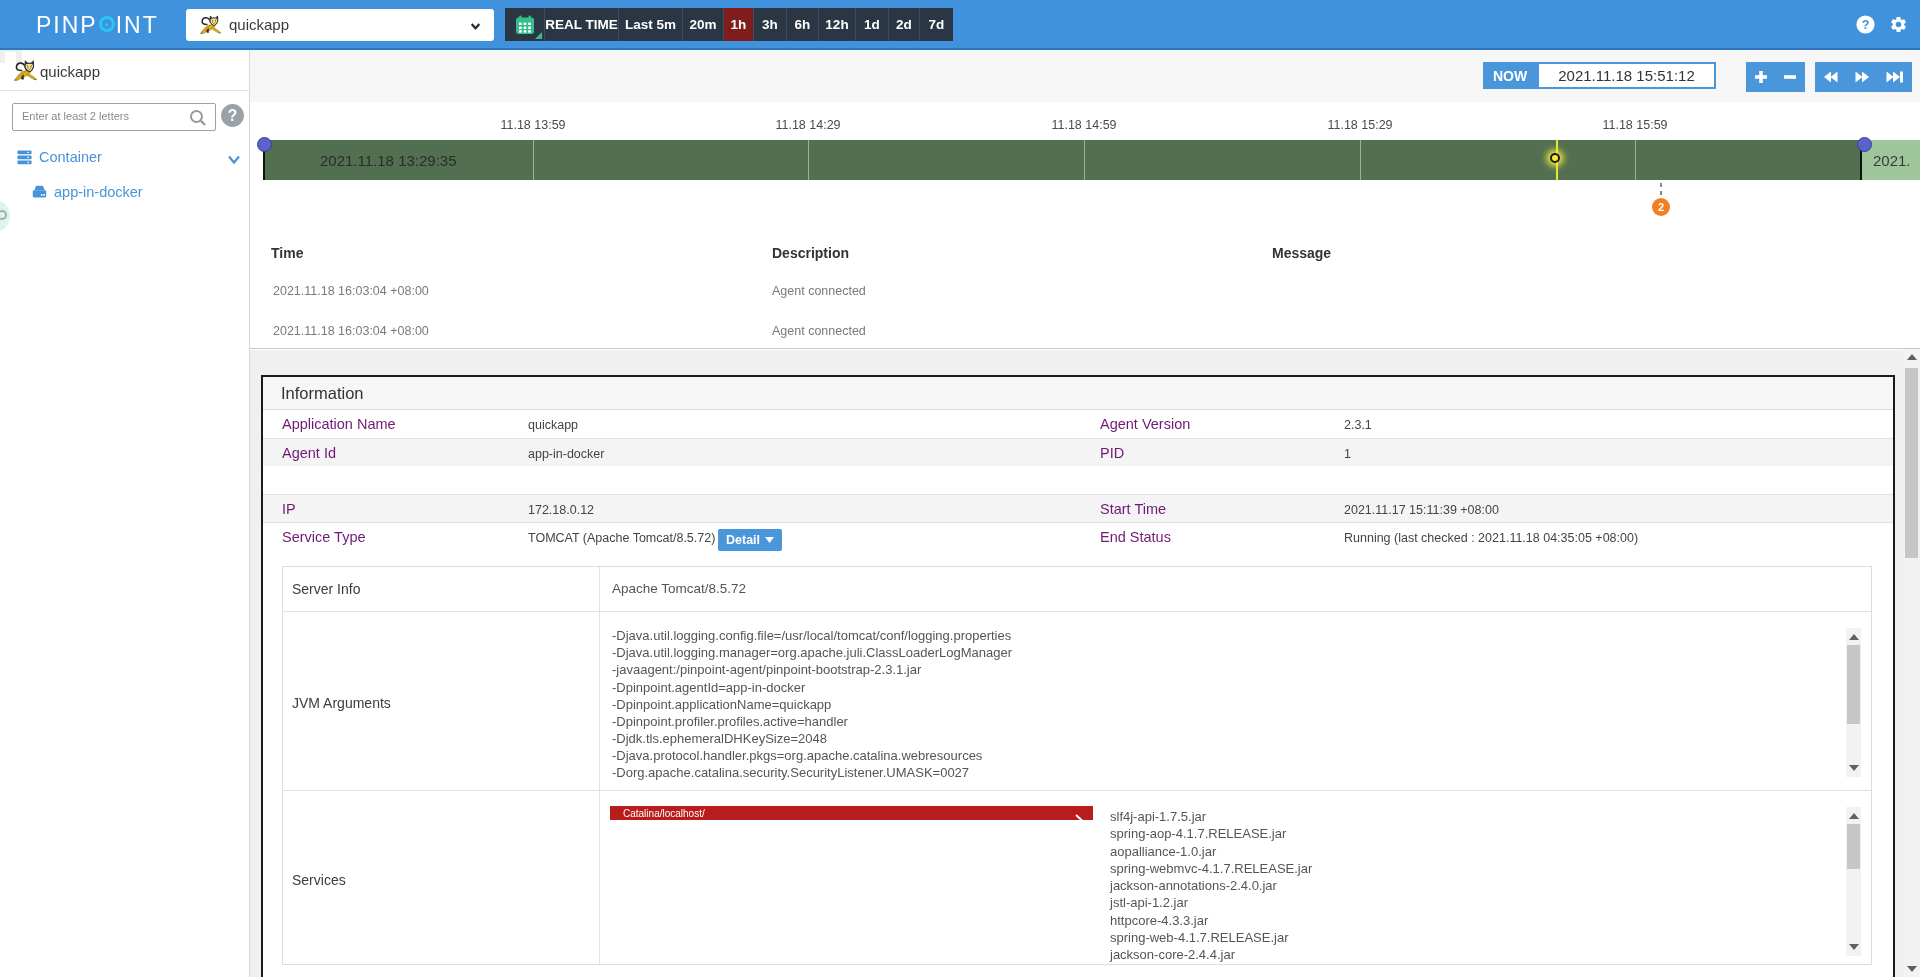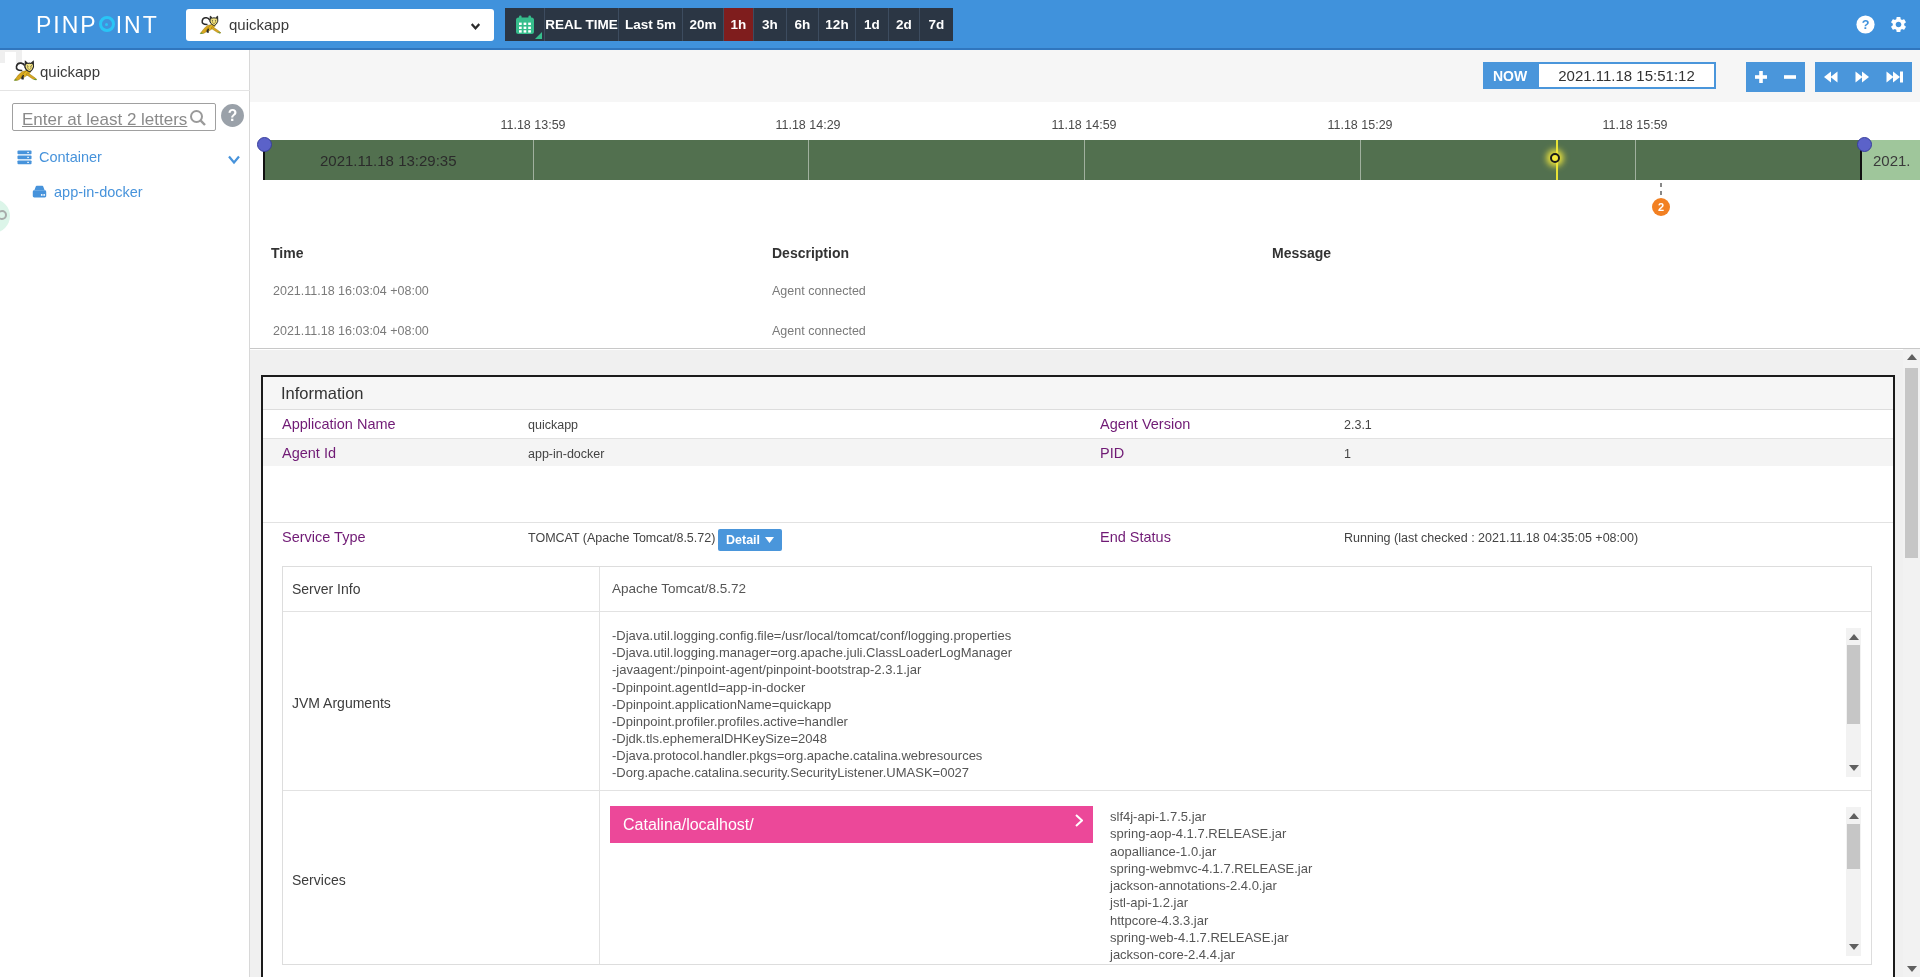--- a/index.html
+++ b/index.html
@@ -32,21 +32,21 @@
 
 #sidebar { position:absolute; left:0; top:50px; width:250px; height:927px;
   background:#fff; border-right:1px solid #D8D8D8; }
 #sqsq { position:absolute; left:0; top:0; width:22px; height:13px; background:#EFEFEF; }
 #sqsq i { position:absolute; left:5px; top:2px; width:11px; height:11px; background:#fff; }
 #sbapp { position:absolute; left:13px; top:10px; display:flex; align-items:center; }
 #sbapp .t { font-size:15px; color:#3a3a3a; margin-left:3px; }
 #sbdiv { position:absolute; left:0; top:40px; width:250px; border-top:1px solid #E4E4E4; }
 #search { position:absolute; left:12px; top:53px; width:204px; height:28px;
   border:1px solid #A0A0A0; border-radius:2px; background:#fff; }
-#search .ph { position:absolute; left:9px; top:6px; font-size:17px; color:#8a8a8a;text-decoration:underline; }
+#search .ph { position:absolute; left:9px; top:6px; font-size:11px; color:#8a8a8a; }
 #search svg { position:absolute; right:7px; top:4px; }
 #sbhelp { position:absolute; left:220px; top:53px; }
 .navrow { position:absolute; left:0; width:250px; height:24px; color:#4793DB; font-size:14.5px; }
 #mintcirc { position:absolute; left:-24px; top:149px; width:34px; height:34px;
   border-radius:50%; background:#DCF5E9; }
 #mintcirc i { position:absolute; right:3px; top:11px; width:10px; height:10px;
   border:2px solid #9a9a9a; border-radius:50%; opacity:.8; }
 
 
 #main { position:absolute; left:250px; top:50px; width:1670px; height:927px; background:#fff; }
@@ -105,22 +105,22 @@
 #detailbtn { position:absolute; left:455px; top:6px; height:21px; padding:11px 8px;
   background:#4A96DB; color:#fff; font-size:12.5px; font-weight:bold; border-radius:2px;
   display:flex; align-items:center; gap:5px; }
 #tbl2 { position:absolute; left:19px; top:189px; width:1590px; height:399px;
   border:1px solid #DDD; }
 #tbl2 .rowdiv { position:absolute; left:0; width:100%; border-top:1px solid #E2E2E2; }
 #tbl2 .coldiv { position:absolute; left:316px; top:0; height:100%; border-left:1px solid #E2E2E2; }
 #tbl2 .lab { position:absolute; left:9px; font-size:14px; color:#3c3c3c; }
 #tbl2 .val { position:absolute; left:329px; font-size:13.5px; color:#555; }
 .jvmline { position:absolute; left:329px; width:1200px; font-size:13px; color:#555; }
-#catbar { position:absolute; left:327px; top:239px; width:483px; height:37px;
-  background:#ec4899; color:#fff; font-size:16px; display:flex; align-items:center; }
+#catbar { position:absolute; left:327px; top:239px; width:483px; height:14px;
+  background:#b91c1c; color:#fff; font-size:10px; display:flex; align-items:center; }
 #catbar span { margin-left:13px; }
 #catbar .chev { position:absolute; right:10px; top:5px; }
 .jarline { position:absolute; left:827px; font-size:13px; color:#555; }
 
 
 .sbtrack { position:absolute; background:#F2F2F2; }
 .sbthumb { position:absolute; background:#C6C6C6; }
 .tri-up { width:0; height:0; border-left:5px solid transparent; border-right:5px solid transparent;
   border-bottom:6px solid #606060; position:absolute; }
 .tri-dn { width:0; height:0; border-left:5px solid transparent; border-right:5px solid transparent;
@@ -336,20 +336,26 @@
             <span class="c" style="left:19px">Application Name</span>
             <span class="c cv" style="left:265px">quickapp</span>
             <span class="c" style="left:837px">Agent Version</span>
             <span class="c cv" style="left:1081px">2.3.1</span>
           </div>
         <div class="irow g" style="top:61px">
             <span class="c" style="left:19px">Agent Id</span>
             <span class="c cv" style="left:265px">app-in-docker</span>
             <span class="c" style="left:837px">PID</span>
             <span class="c cv" style="left:1081px">1</span>
+          </div>
+        <div class="irow g" style="top:117px">
+            <span class="c" style="left:19px">IP</span>
+            <span class="c cv" style="left:265px">172.18.0.12</span>
+            <span class="c" style="left:837px">Start Time</span>
+            <span class="c cv" style="left:1081px">2021.11.17 15:11:39 +08:00</span>
           </div>
         <div class="irow" style="top:145px">
             <span class="c" style="left:19px">Service Type</span>
             <span class="c cv" style="left:265px">TOMCAT (Apache Tomcat/8.5.72)</span>
             <span class="c" style="left:837px">End Status</span>
             <span class="c cv" style="left:1081px">Running (last checked : 2021.11.18 04:35:05 +08:00)</span>
           <div id="detailbtn">Detail <svg width="9" height="6" viewBox="0 0 9 6">
                 <path d="M0 0 L4.5 6 L9 0 Z" fill="#fff"></path>
               </svg></div>
         </div>

